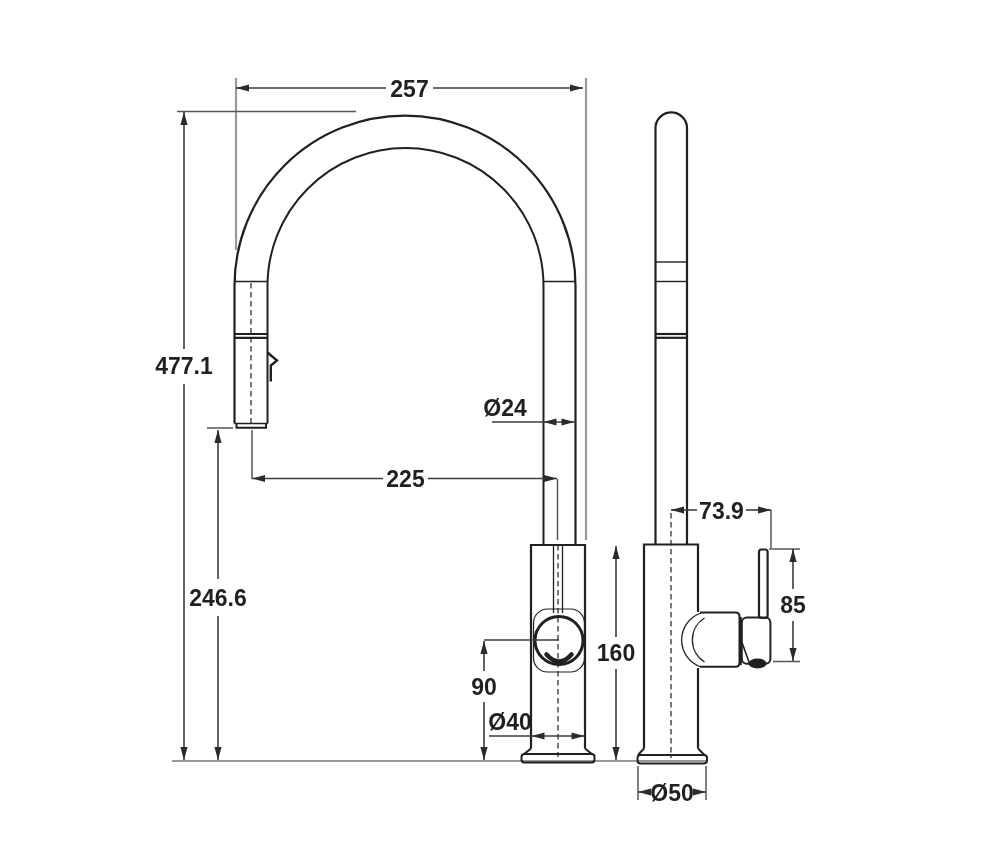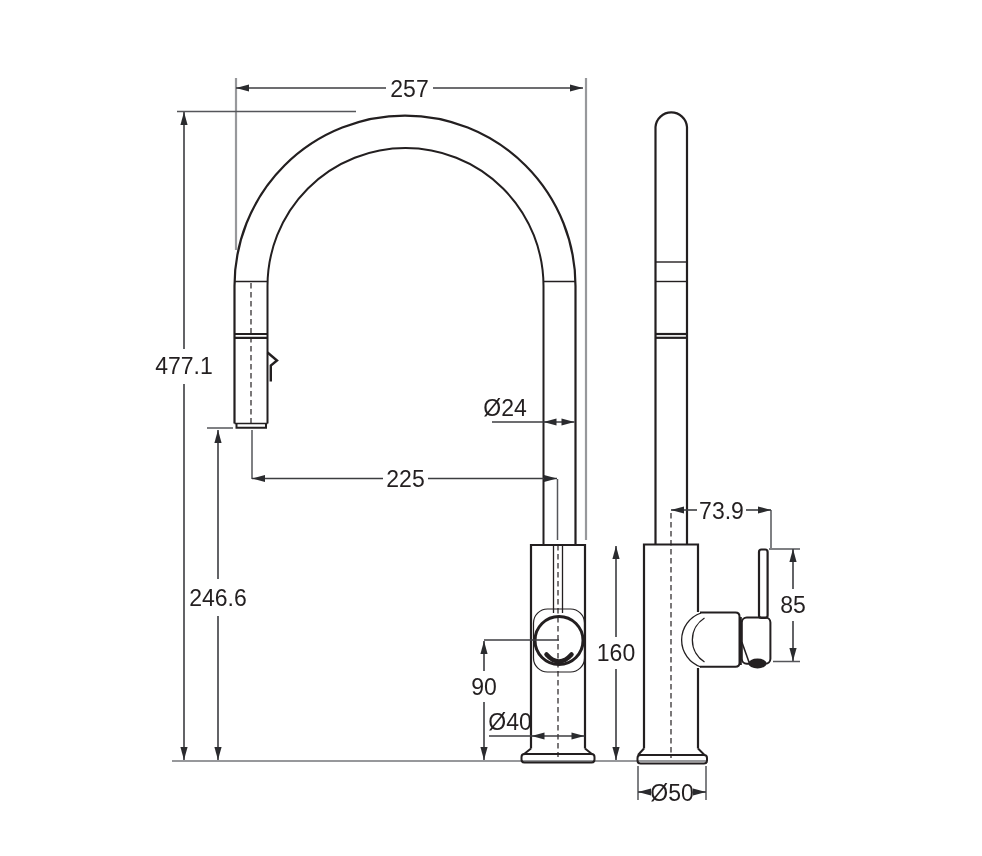--- a/index.html
+++ b/index.html
@@ -9,20 +9,21 @@
     width: 982px;
     height: 856px;
     overflow: hidden;
     font-family: "Liberation Sans", sans-serif;
   }
   #drawing-stage {
     position: relative;
     width: 982px;
     height: 856px;
     background: #ffffff;
+    font-weight: bold;
   }
   svg text {
     font-family: "Liberation Sans", sans-serif;
     font-size: 23px;
     fill: #231f20;
   }
   .obj   { stroke: #231f20; fill: none; }
   .dim   { stroke: #3c3d40; fill: none; stroke-width: 1.6; }
   .extg  { stroke: #97989b; fill: none; stroke-width: 2.2; }
   .extd  { stroke: #55565a; fill: none; stroke-width: 1.5; }

